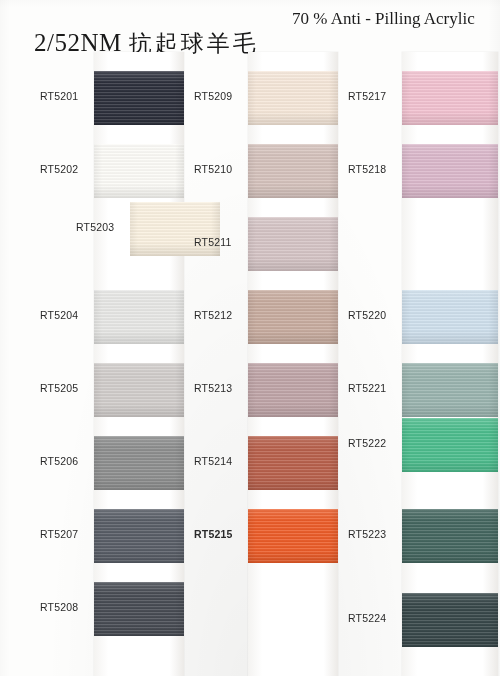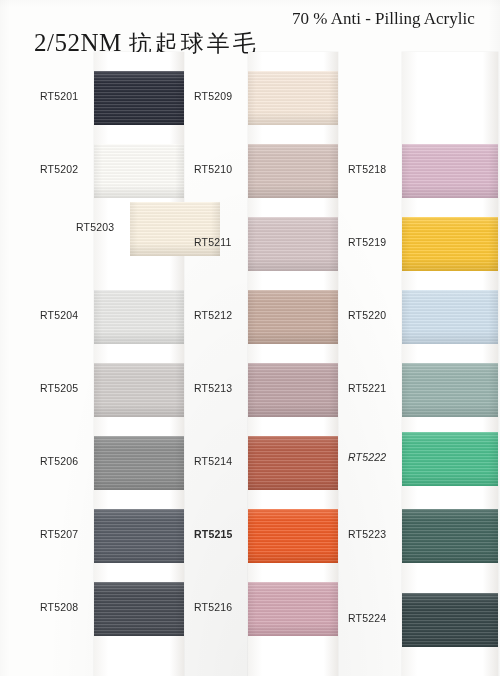--- a/index.html
+++ b/index.html
@@ -267,59 +267,52 @@
             <div class="shading"></div>
           </div>
         </div>
         <div class="swatch-row" style="top: 448px; font-weight: bold;">
           <div class="swatch-code">RT5215</div>
           <div class="swatch-yarn" style="background: rgb(236, 92, 40);">
             <div class="threads"></div>
             <div class="shading"></div>
           </div>
         </div>
-        <div class="swatch-row" style="top: 521px;">
-          <div class="swatch-code">RT5216</div>
-          <div class="swatch-yarn" style="background: rgb(211, 167, 179);">
-            <div class="threads"></div>
-            <div class="shading"></div>
-          </div>
-        </div>
       </div>
       <div class="column col-2">
         <div class="strip"></div>
+        <div class="swatch-row" style="top: 10px;">
+          <div class="swatch-code">RT5217</div>
+          <div class="swatch-yarn" style="background: rgb(242, 194, 208);">
+            <div class="threads"></div>
+            <div class="shading"></div>
+          </div>
+        </div>
         <div class="swatch-row" style="top: 83px;">
           <div class="swatch-code">RT5218</div>
           <div class="swatch-yarn" style="background: rgb(219, 184, 203);">
             <div class="threads"></div>
             <div class="shading"></div>
           </div>
         </div>
-        <div class="swatch-row" style="top: 156px;">
-          <div class="swatch-code">RT5219</div>
-          <div class="swatch-yarn" style="background: rgb(251, 198, 54);">
-            <div class="threads"></div>
-            <div class="shading"></div>
-          </div>
-        </div>
         <div class="swatch-row" style="top: 229px;">
           <div class="swatch-code">RT5220</div>
           <div class="swatch-yarn" style="background: rgb(207, 224, 237);">
             <div class="threads"></div>
             <div class="shading"></div>
           </div>
         </div>
         <div class="swatch-row" style="top: 302px;">
           <div class="swatch-code">RT5221</div>
           <div class="swatch-yarn" style="background: rgb(154, 180, 175);">
             <div class="threads"></div>
             <div class="shading"></div>
           </div>
         </div>
-        <div class="swatch-row" style="top: 371px; font-style: italic;">
+        <div class="swatch-row" style="top: 357px;">
           <div class="swatch-code">RT5222</div>
           <div class="swatch-yarn" style="background: rgb(76, 189, 141);">
             <div class="threads"></div>
             <div class="shading"></div>
           </div>
         </div>
         <div class="swatch-row" style="top: 448px; text-decoration: underline;">
           <div class="swatch-code">RT5223</div>
           <div class="swatch-yarn" style="background: rgb(68, 102, 95);">
             <div class="threads"></div>

